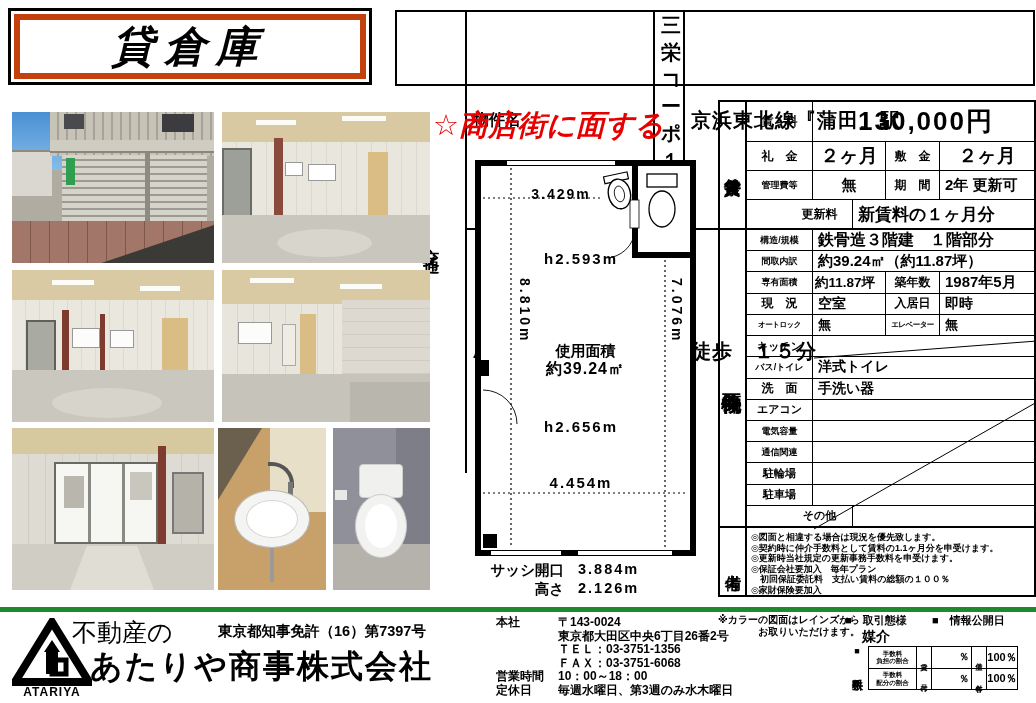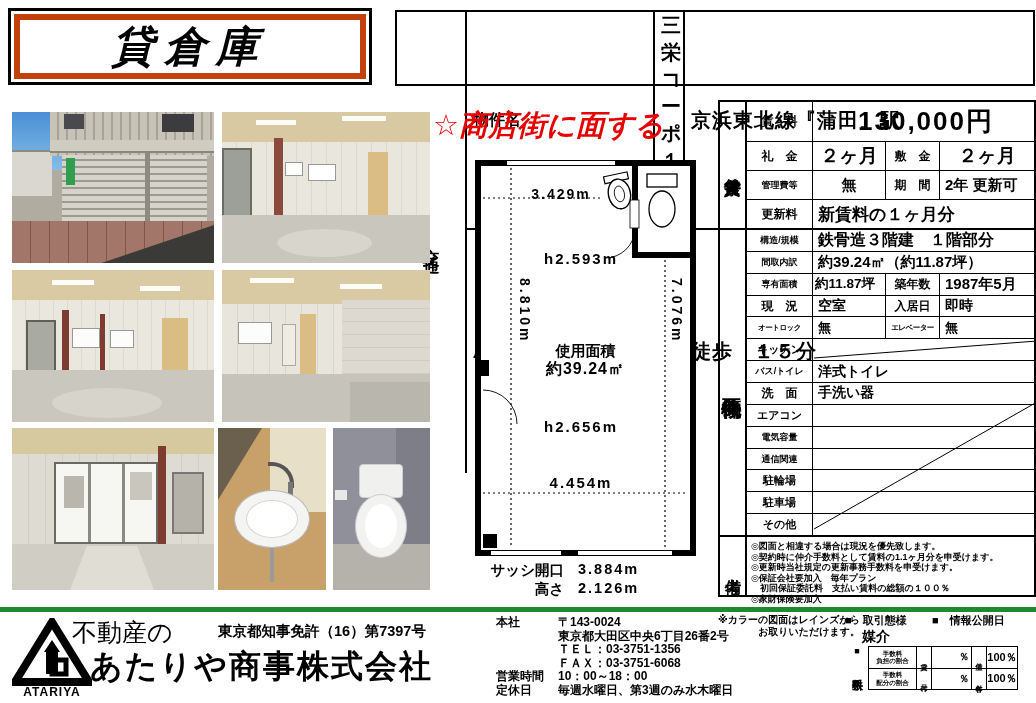--- a/index.html
+++ b/index.html
@@ -51,23 +51,23 @@
 
   
   .panel { left:718px; top:100px; width:318px; height:497px; border:2.5px solid #000; display:flex; flex-direction:column; }
   .sec { display:flex; }
   .sec-head { width:27px; border-right:2px solid #000; display:flex; flex-direction:column; align-items:center; justify-content:space-around;
     font-weight:bold; padding:6px 0; }
   .sec-head span { writing-mode:vertical-rl; text-orientation:upright; }
   .sec-body { flex:1; display:flex; flex-direction:column; position:relative; }
   .sec-a { height:128px; border-bottom:2px solid #000; }
   .sec-b { flex:1; border-bottom:2px solid #000; }
-  .sec-c { height:58px; }
+  .sec-c { height:67px; }
   .row { display:flex; border-bottom:1.5px solid #000; align-items:stretch; flex:1; min-height:0; }
-  .row:last-child { border-bottom:none; }
+  .row:last-child { border-bottom:none;padding-left:40px; }
   .lab { width:66px; border-right:1.5px solid #000; display:flex; align-items:center; justify-content:center;
     font-weight:bold; font-size:12px; text-align:center; flex-shrink:0; }
   .val { flex:1; display:flex; align-items:center; padding-left:5px; font-weight:bold; font-size:15px; white-space:nowrap; }
   .val.center { justify-content:center; padding-left:0; }
   .lab2 { width:55px; border-left:1.5px solid #000; border-right:1.5px solid #000; display:flex; align-items:center; justify-content:center;
     font-weight:bold; font-size:12px; flex-shrink:0; text-align:center; }
   .val1 { width:72px; flex:none; }
   .val2 { flex:1; }
   .rent-row { flex:none; height:40px; }
   .rent-val { font-size:26px; letter-spacing:2px; justify-content:center; }

